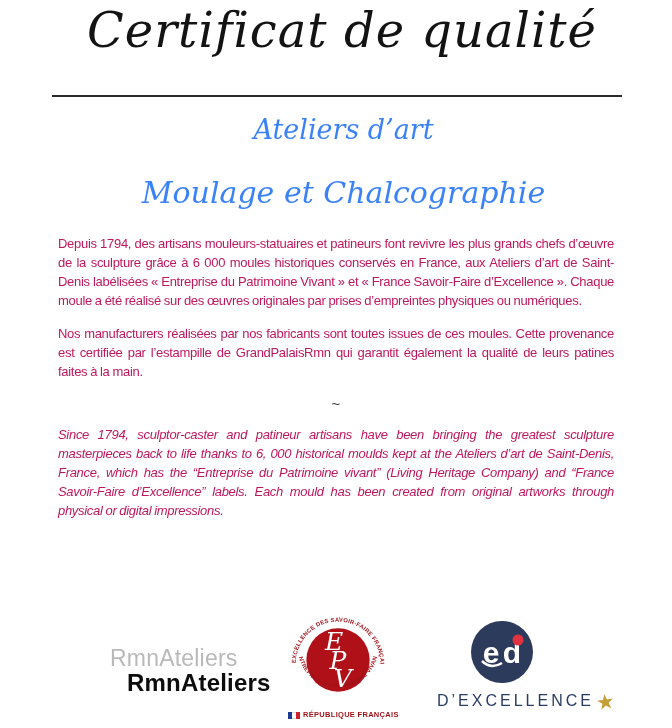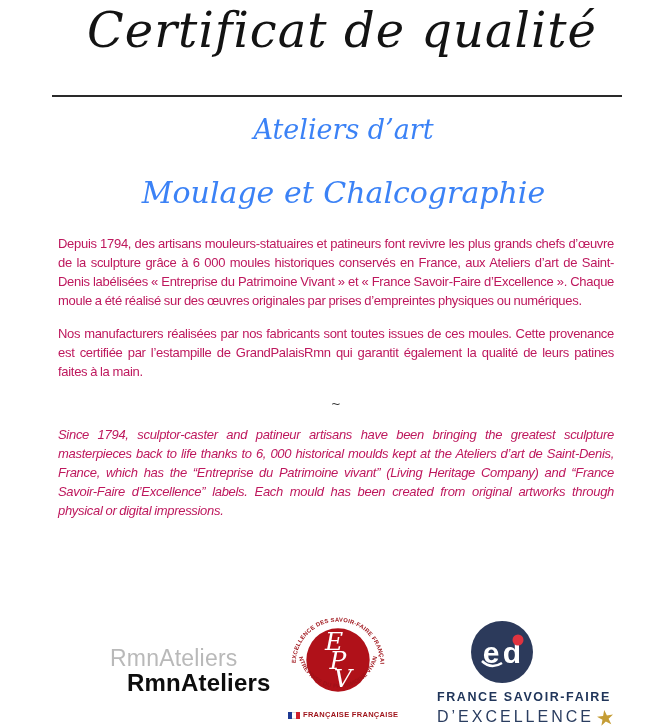--- a/index.html
+++ b/index.html
@@ -129,31 +129,30 @@
         <textPath href="#epvArcTop" startOffset="50%" text-anchor="middle">L’EXCELLENCE DES SAVOIR-FAIRE FRANÇAIS</textPath>
       </text>
       <text class="arc-text">
         <textPath href="#epvArcBottom" startOffset="50%" text-anchor="middle">ENTREPRISE DU PATRIMOINE VIVANT</textPath>
       </text>
       <text class="epv-letter" x="46" y="40" text-anchor="middle">E</text>
       <text class="epv-letter" x="50" y="59" text-anchor="middle">P</text>
       <text class="epv-letter" x="55" y="78" text-anchor="middle">V</text>
     </svg>
     <div class="rf-line">
-      <span class="flag"><i class="b"></i><i class="w"></i><i class="r"></i></span><span>FRANÇAISE FRANÇAISE</span>
+      <span class="flag"><i class="b"></i><i class="w"></i><i class="r"></i></span><span>RÉPUBLIQUE FRANÇAIS</span>
     </div>
   </div>
 
   <div class="logo-ed">
     <svg class="ed-circle" width="64" height="64" viewBox="0 0 64 64" aria-hidden="true">
       <circle cx="32" cy="32" r="31" fill="#2c3a5b"></circle>
       <text x="21" y="43" text-anchor="middle" font-family="Liberation Sans, sans-serif" font-weight="bold" font-size="30" fill="#ffffff">e</text>
       <text x="42" y="43" text-anchor="middle" font-family="Liberation Sans, sans-serif" font-weight="bold" font-size="30" fill="#ffffff">d</text>
       <path d="M12,41 q 9,9 20,2" stroke="#ffffff" stroke-width="2.5" fill="none"></path>
       <circle cx="48" cy="20" r="5.5" fill="#e0333f"></circle>
     </svg>
-    <div class="fsf1">FRANCE SAVOIR-FAIRE</div>
     <div class="fsf2">
       <span>D’EXCELLENCE</span><span class="star">★</span>
     </div>
   </div>
 
 </div>
 
 </body></html>

